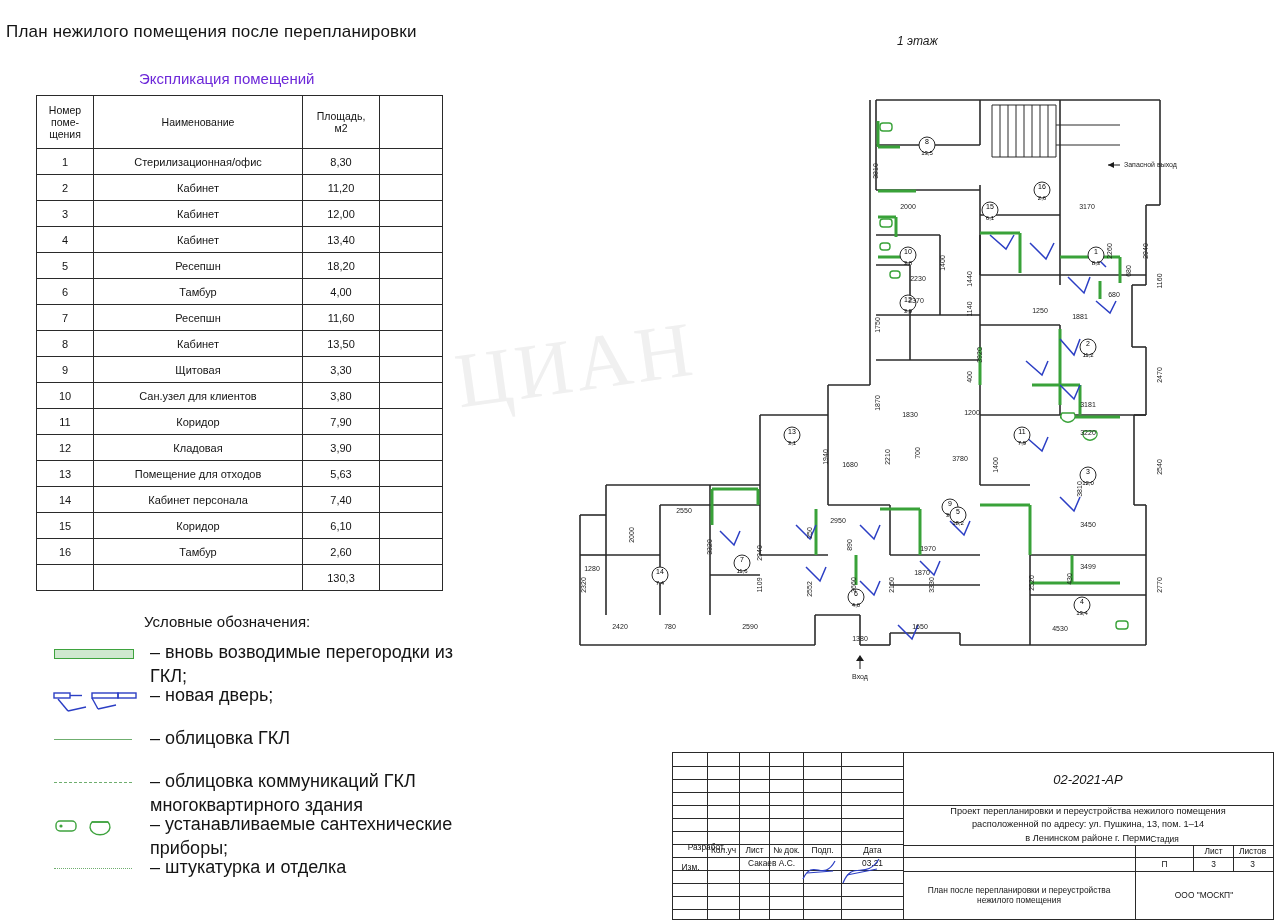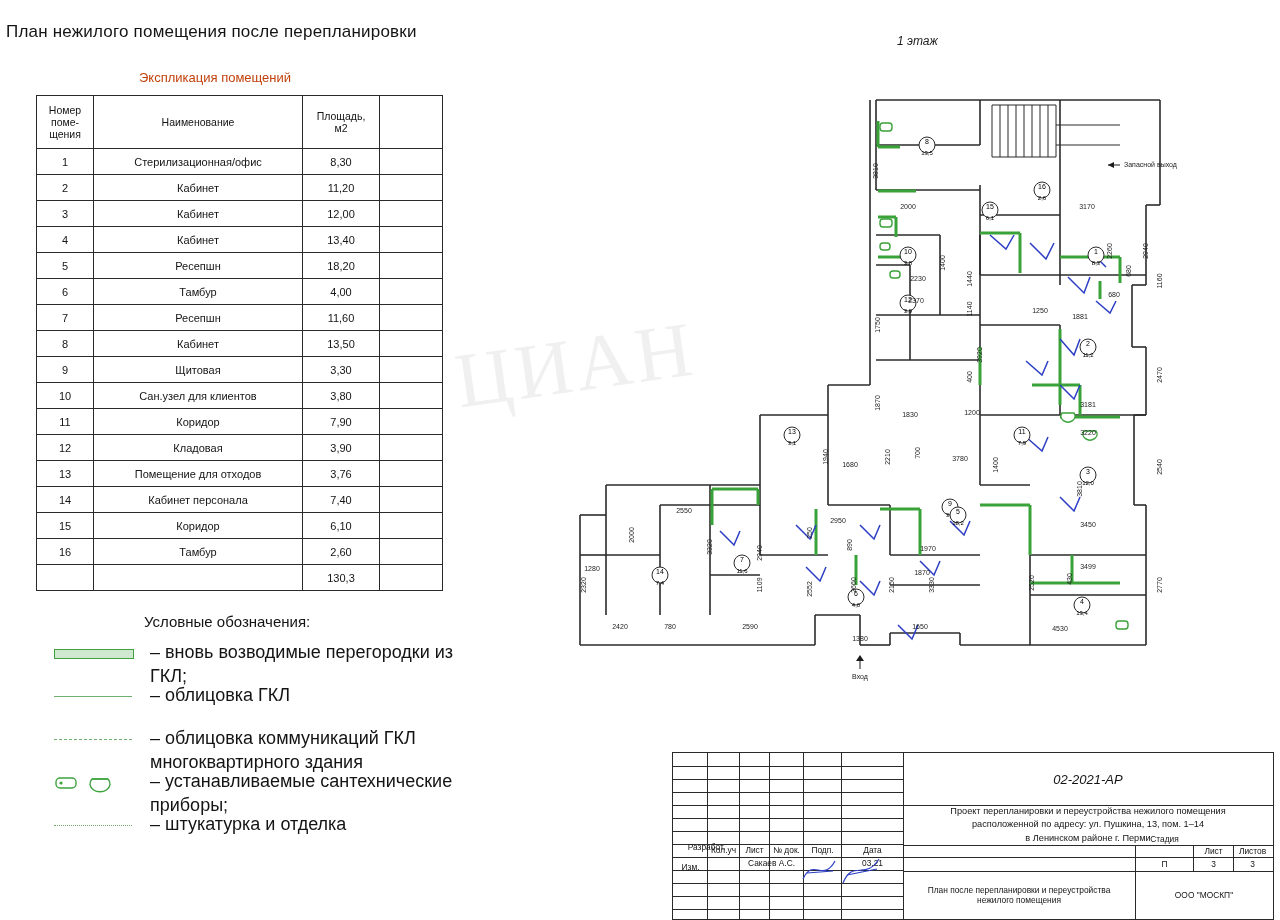--- a/index.html
+++ b/index.html
@@ -37,22 +37,22 @@
     font-size: 12px;
     font-style: italic;
     color: #1b1b1b;
   }
 
   
   .expl-title {
     position: absolute;
     left: 139px;
     top: 70px;
-    font-size: 13px;
-    color: #c2410c;
+    font-size: 15px;
+    color: #6d28d9;
   }
   table.expl {
     position: absolute;
     left: 36px;
     top: 95px;
     border-collapse: collapse;
     font-size: 11px;
   }
   table.expl td, table.expl th {
     border: 1px solid #2a2a2a;
@@ -298,21 +298,21 @@
       </tr>
       <tr>
         <td>12</td>
         <td class="name">Кладовая</td>
         <td>3,90</td>
         <td></td>
       </tr>
       <tr>
         <td>13</td>
         <td class="name">Помещение для отходов</td>
-        <td>3,76</td>
+        <td>5,63</td>
         <td></td>
       </tr>
       <tr>
         <td>14</td>
         <td class="name">Кабинет персонала</td>
         <td>7,40</td>
         <td></td>
       </tr>
       <tr>
         <td>15</td>
@@ -338,20 +338,37 @@
   <div class="legend-title">Условные обозначения:</div>
   <div class="legend">
 
     <div class="legend-row">
       <div class="legend-sym">
         <div class="sym-gkl-wall"></div>
       </div>
       <div class="legend-text">– вновь возводимые  перегородки из ГКЛ;</div>
     </div>
 
+    <div class="legend-row">
+      <div class="legend-sym">
+        <svg width="92" height="30" viewBox="0 0 92 30">
+          <g stroke="#2b3ec4" stroke-width="1.4" fill="none">
+            <rect x="2" y="8" width="16" height="5"></rect>
+            <path d="M18 10.5 L30 10.5"></path>
+            <path d="M6 14 L16 26"></path>
+            <path d="M16 26 L34 22"></path>
+            <rect x="40" y="8" width="26" height="5"></rect>
+            <path d="M40 13 L46 24"></path>
+            <path d="M46 24 L64 20"></path>
+            <rect x="66" y="8" width="18" height="5"></rect>
+          </g>
+        </svg>
+      </div>
+      <div class="legend-text">– новая дверь;</div>
+    </div>
 
     <div class="legend-row">
       <div class="legend-sym">
         <div class="sym-line-thin"></div>
       </div>
       <div class="legend-text">– облицовка ГКЛ</div>
     </div>
 
     <div class="legend-row">
       <div class="legend-sym">

